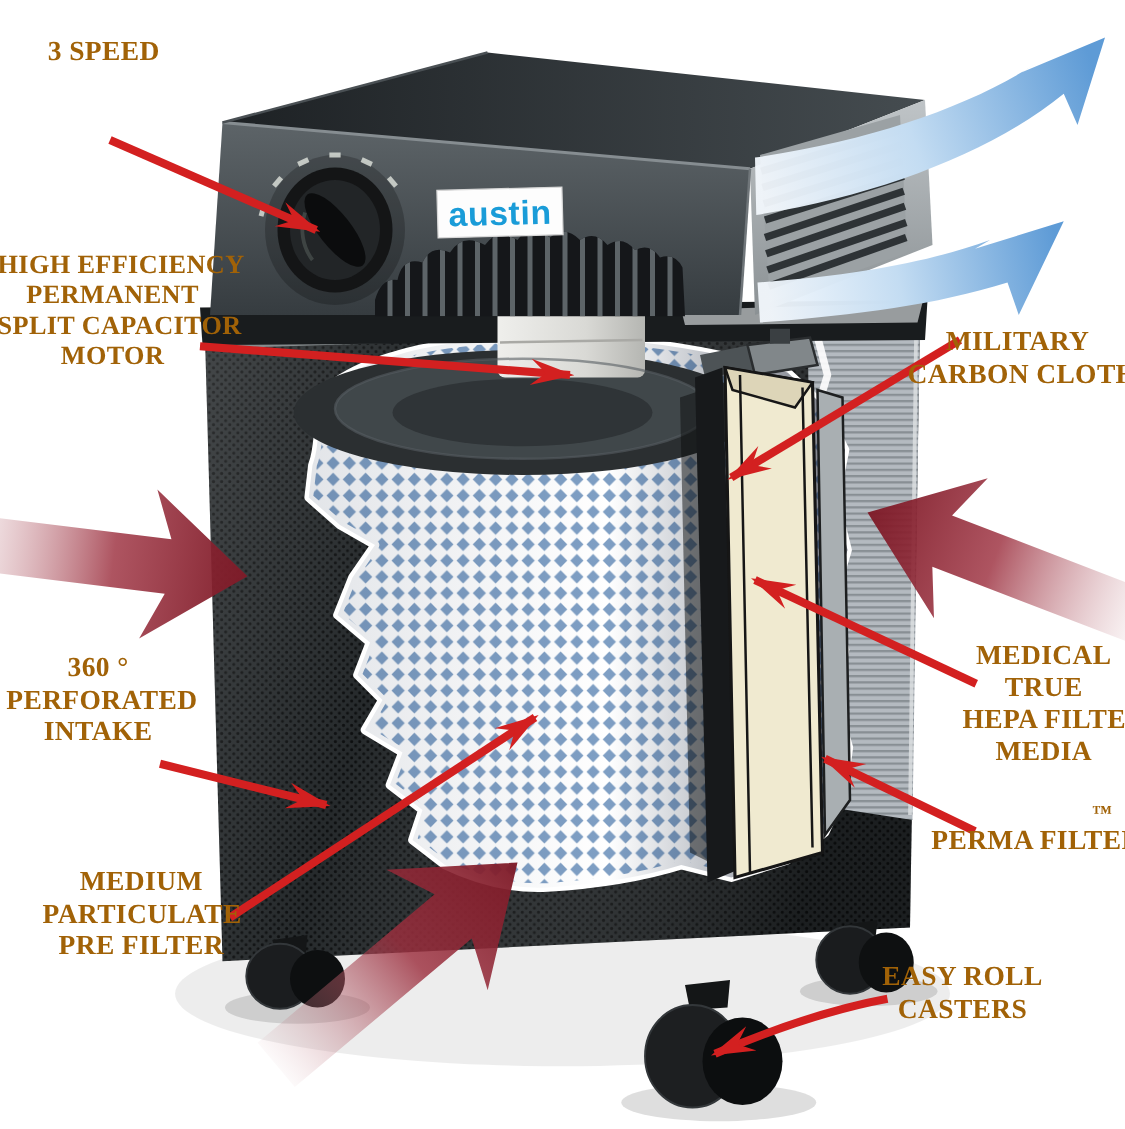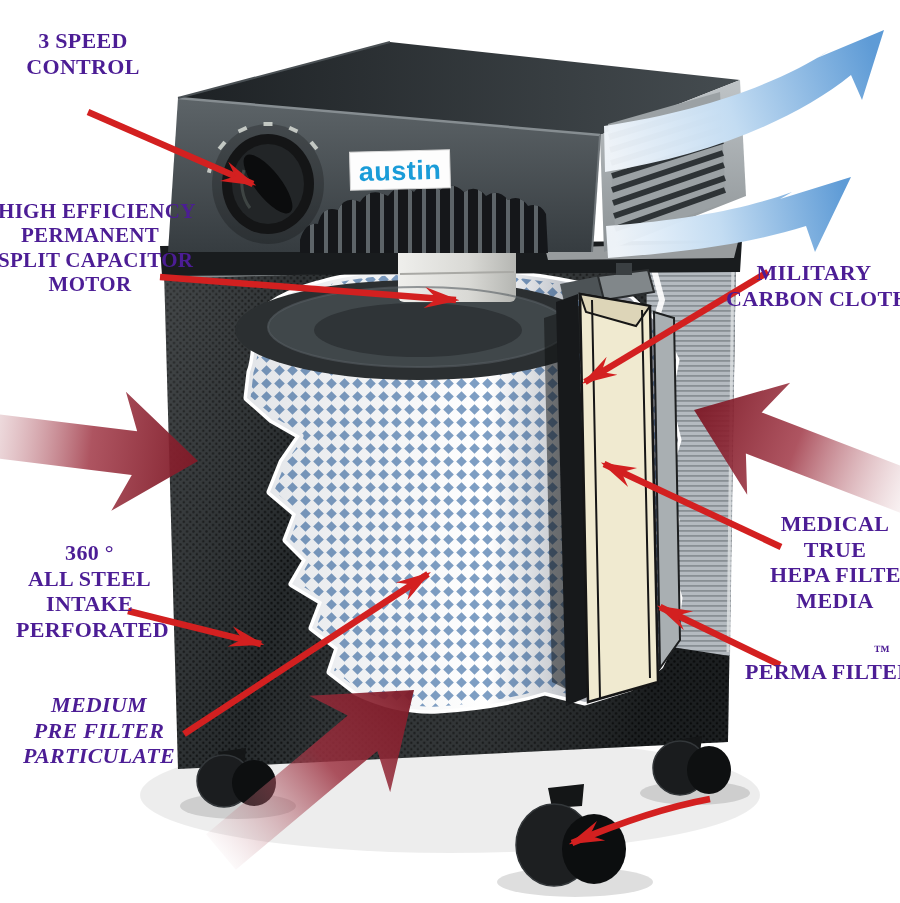--- a/index.html
+++ b/index.html
@@ -1,19 +1,19 @@
 <!DOCTYPE html>
 <html><head>
 <meta charset="utf-8">
 <style>
   html,body{margin:0;padding:0;background:#ffffff;}
   #stage{position:relative;width:900px;height:903px;background:#ffffff;overflow:hidden;
          font-family:"Liberation Serif",serif;}
   #art{position:absolute;left:0;top:0;z-index:1;}
-  .label{position:absolute;z-index:3;font-weight:700;color:#4c1d95;text-align:center;
+  .label{position:absolute;z-index:3;font-weight:700;color:#a16207;text-align:center;
          line-height:1.16;font-size:22px;letter-spacing:.3px;}
   .label .ln{display:block;white-space:nowrap;}
   #lbl-motor{font-size:21px;}
   #lbl-perma .tm{display:block;text-align:right;font-size:16px;padding-right:10px;line-height:1;}
 </style>
 </head>
 <body>
 
 <div id="stage">
 
@@ -244,21 +244,20 @@
     <line x1="781" y1="547" x2="604" y2="464" marker-end="url(#ah)"></line>
     <line x1="780" y1="665" x2="660" y2="607" marker-end="url(#ah)"></line>
     <line x1="128" y1="611" x2="261" y2="644" marker-end="url(#ah)"></line>
     <line x1="184" y1="734" x2="428" y2="574" marker-end="url(#ah)"></line>
     <path d="M710,799 Q650,810 572,843" marker-end="url(#ah)"></path>
   </g>
 </svg>
 
 <div class="label" id="lbl-speed" style="left:8px;top:28px;width:150px;">
   <span class="ln">3 SPEED</span>
-  <span class="ln">CONTROL</span>
 </div>
 
 <div class="label" id="lbl-motor" style="left:-2px;top:199px;width:184px;">
   <span class="ln">HIGH EFFICIENCY</span>
   <span class="ln">PERMANENT</span>
   <span class="ln">SPLIT CAPACITOR</span>
   <span class="ln">MOTOR</span>
 </div>
 
 <div class="label" id="lbl-carbon" style="left:726px;top:260px;width:176px;">
@@ -271,27 +270,30 @@
   <span class="ln">TRUE</span>
   <span class="ln">HEPA FILTER</span>
   <span class="ln">MEDIA</span>
 </div>
 
 <div class="label" id="lbl-perma" style="left:745px;top:643px;width:155px;">
   <span class="tm">™</span>
   <span class="ln">PERMA FILTER</span>
 </div>
 
-<div class="label" id="lbl-intake" style="left:5px;top:540px;width:147px;margin-left:11px;">
+<div class="label" id="lbl-intake" style="left:5px;top:521px;width:147px;">
   <span class="ln">360 °</span>
-  <span class="ln">ALL STEEL</span>
+  <span class="ln">PERFORATED</span>
   <span class="ln">INTAKE</span>
-  <span class="ln">PERFORATED</span>
-</div>
-
-<div class="label" id="lbl-prefilter" style="left:20px;top:692px;width:158px;font-style:italic;">
+</div>
+
+<div class="label" id="lbl-prefilter" style="left:34px;top:692px;width:158px;">
   <span class="ln">MEDIUM</span>
+  <span class="ln">PARTICULATE</span>
   <span class="ln">PRE FILTER</span>
-  <span class="ln">PARTICULATE</span>
-</div>
-
+</div>
+
+<div class="label" id="lbl-casters" style="left:700px;top:768px;width:140px;">
+  <span class="ln">EASY ROLL</span>
+  <span class="ln">CASTERS</span>
+</div>
 
 </div>
 
 </body></html>

